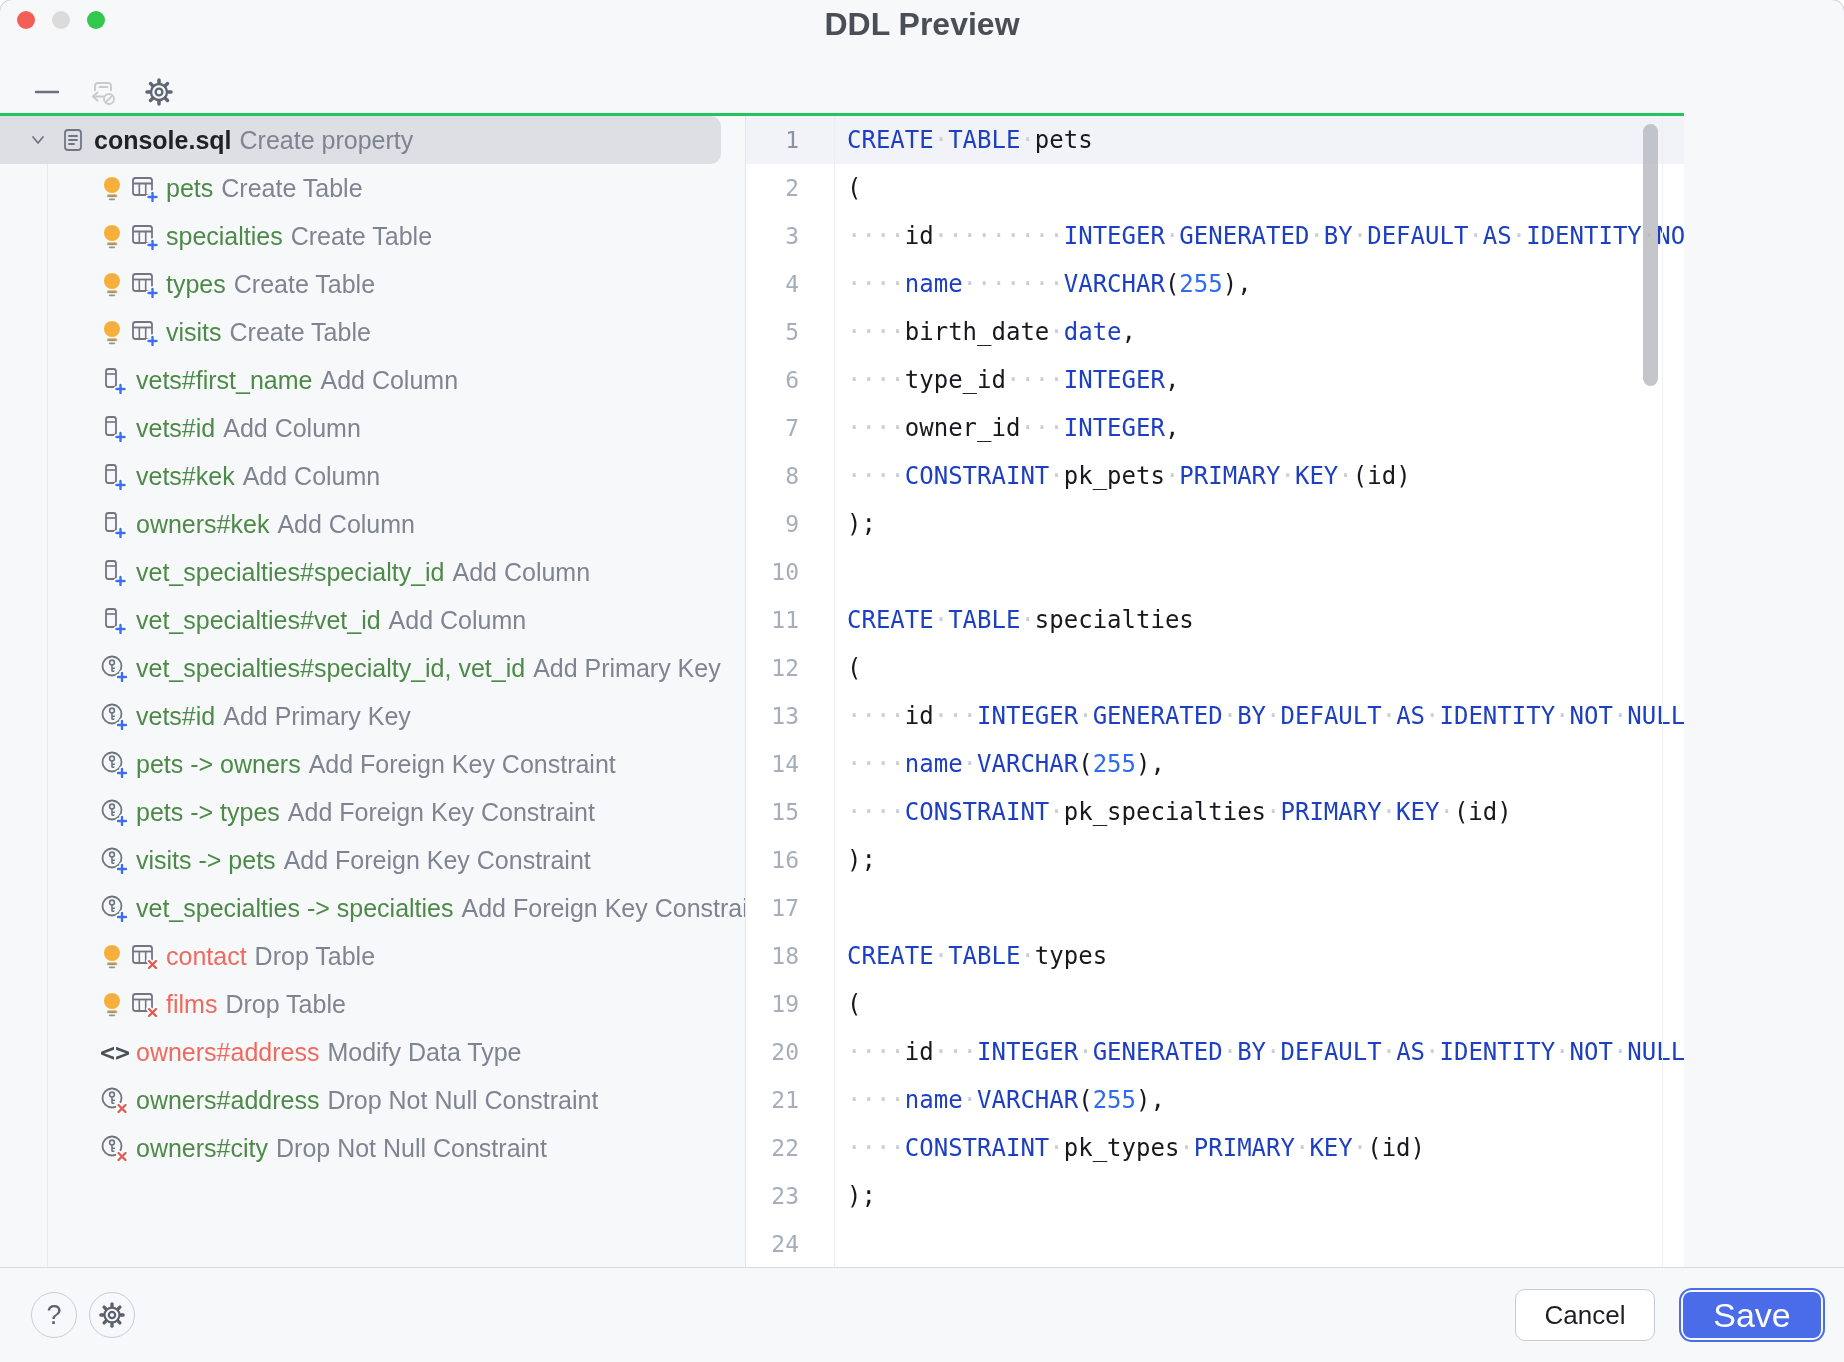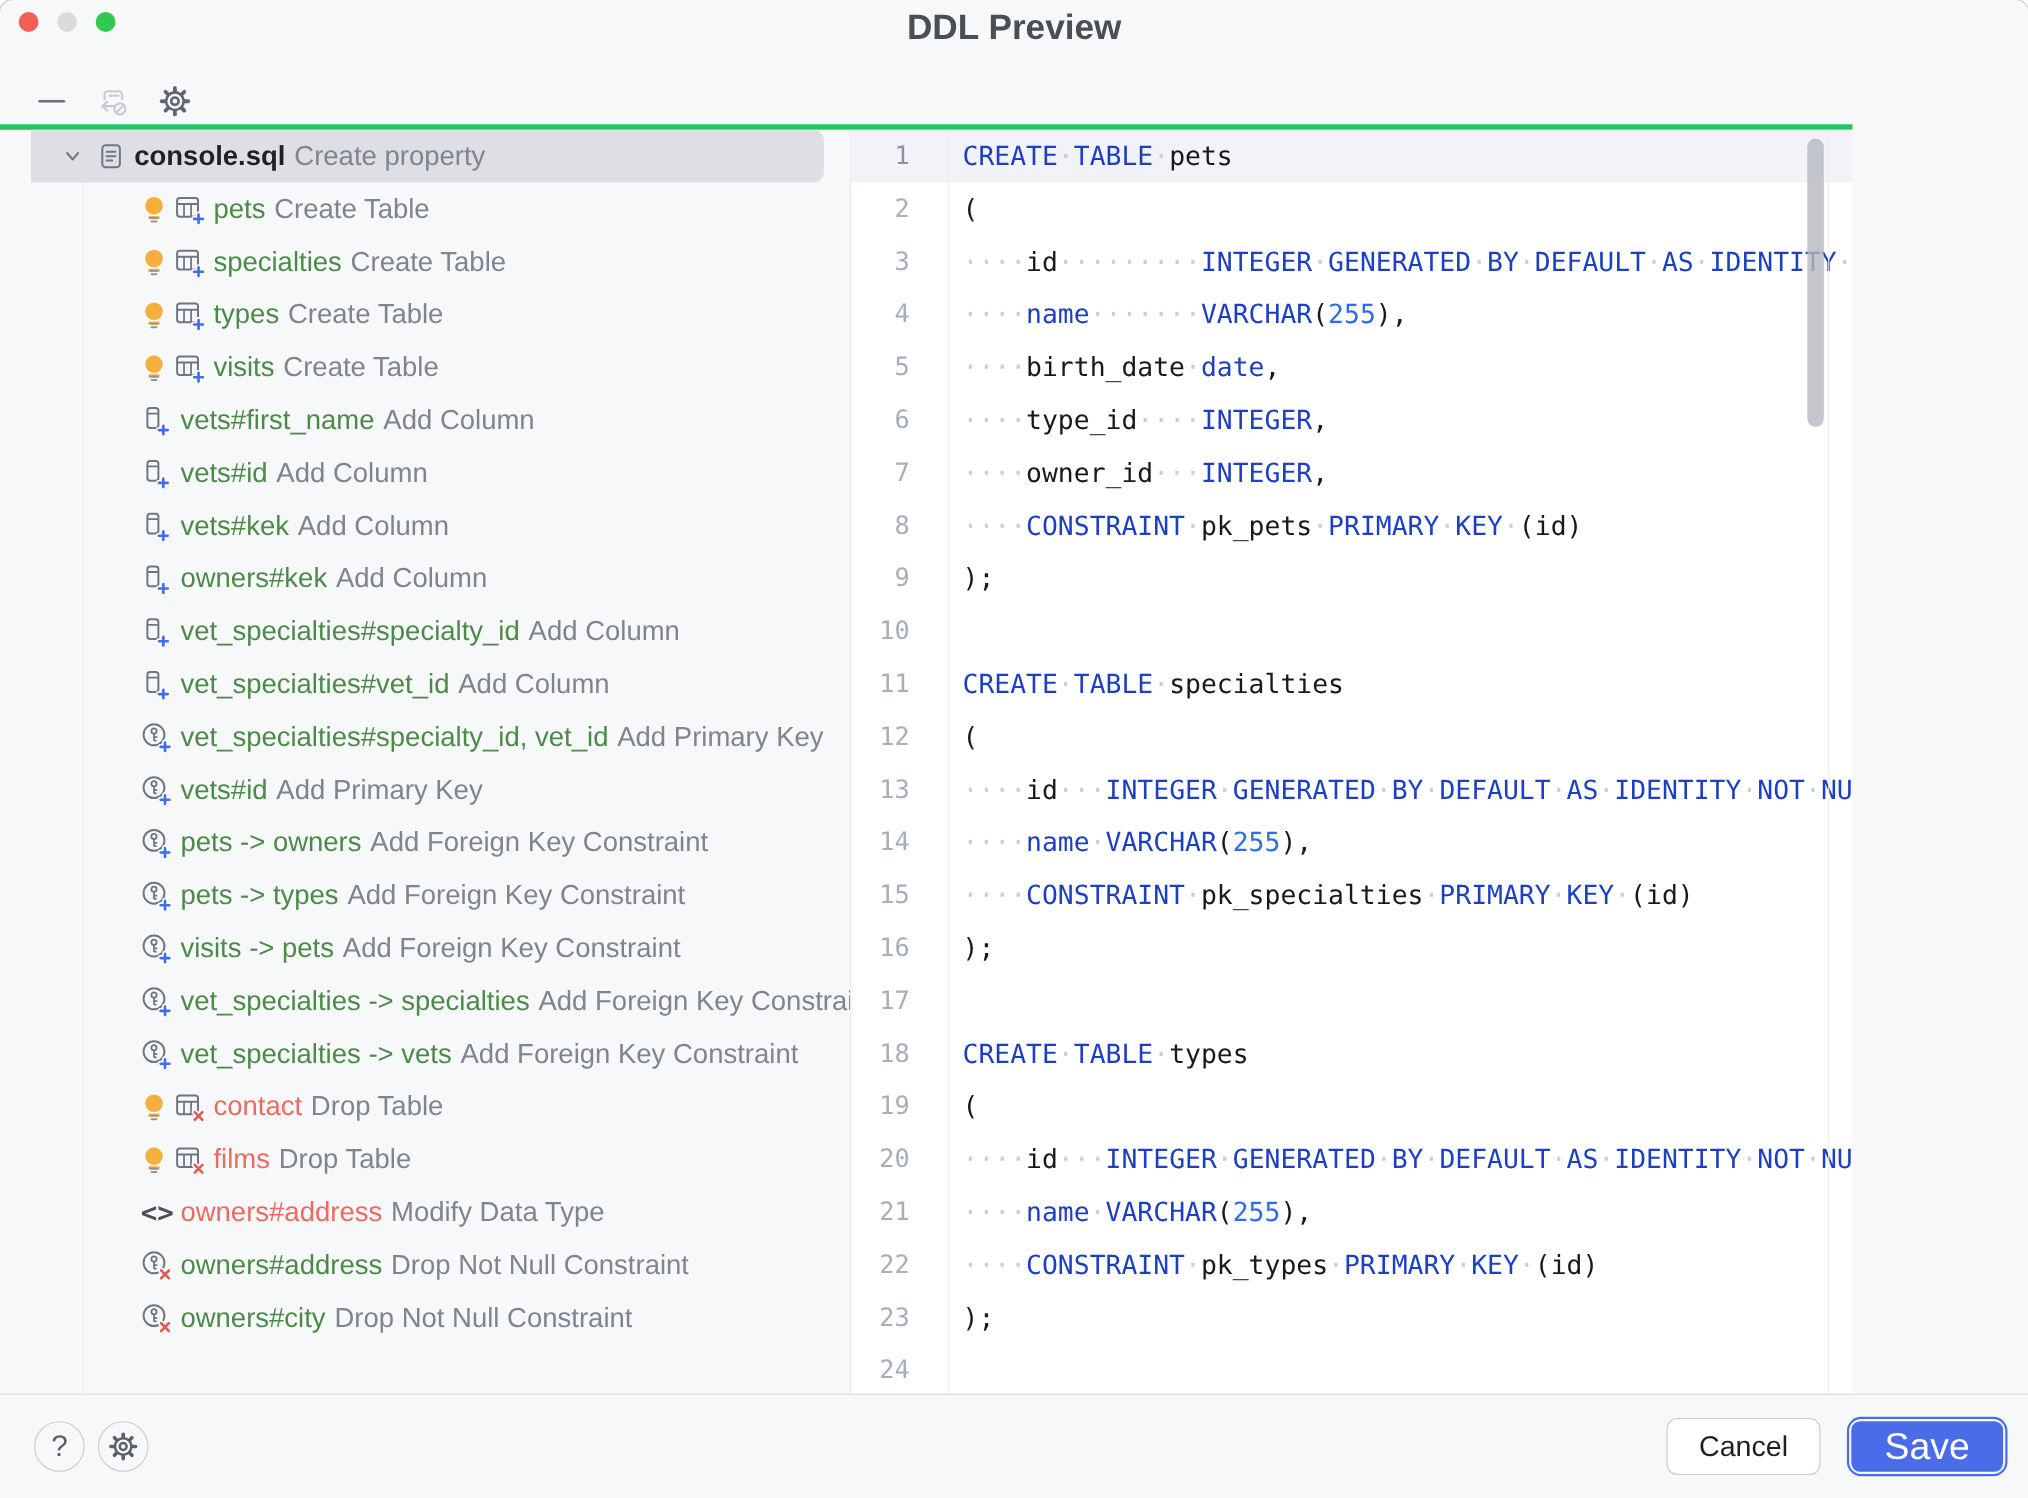--- a/index.html
+++ b/index.html
@@ -18,21 +18,21 @@
   .titlebar{position:absolute;top:0;left:0;right:0;height:60px;}
   .traffic{position:absolute;top:11px;left:17px;display:flex;gap:17px;}
   .traffic span{width:18px;height:18px;border-radius:50%;display:block;}
   .win-title{position:absolute;top:6px;left:0;right:0;text-align:center;
     font-size:32px;font-weight:bold;color:#4A4F57;}
   
   .toolbar{position:absolute;top:72px;left:30px;height:40px;display:flex;align-items:center;gap:22px;}
   .tbtn{width:34px;height:34px;display:flex;align-items:center;justify-content:center;}
   
   .main{position:absolute;top:113px;left:0;width:1684px;height:1154px;
-    border-top:5px solid #22c55e;display:flex;padding-left:28px;}
+    border-top:3px solid #22c55e;display:flex;}
   .tree-panel{position:relative;width:746px;height:100%;border-right:1px solid #E4E6EA;
     overflow:hidden;background:#F7F8FA;}
   .indent-guide{position:absolute;left:47px;top:48px;bottom:0;width:1px;background:#E7E9EC;}
   .tree-row{position:relative;height:48px;display:flex;align-items:center;white-space:nowrap;
     overflow:hidden;font-size:25px;color:#2A2C31;}
   .tree-row.selected{background:var(--sel);width:721px;border-radius:0 10px 10px 0;}
   .tr-chevron{margin-left:28px;width:20px;display:flex;align-items:center;}
   .tr-fileicon{margin-left:12px;display:flex;align-items:center;}
   .tr-iconcol{margin-left:100px;display:flex;align-items:center;gap:6px;}
   .tr-text{margin-left:8px;overflow:hidden;white-space:nowrap;}
@@ -400,34 +400,20 @@
                 <path d="M22,19 v8 M18,23 h8" stroke="#FFFFFF" stroke-width="5.5" stroke-linecap="round" fill="none"></path>
           <path d="M22,19 v8 M18,23 h8" stroke="#3D6DF2" stroke-width="2.4" stroke-linecap="round" fill="none"></path>
               </svg>
             </span>
           </span>
           <span class="tr-text"><span class="nm-green">vet_specialties -&gt; specialties</span><span class="tr-action">Add Foreign Key Constraint</span></span>
         </div>
         <div class="tree-row">
           <span class="tr-iconcol">
             <span style="display: inline-flex; align-items: center;">
-              <svg width="28" height="28" viewBox="0 0 28 28">
-                <circle cx="12" cy="12" r="9.5" fill="none" stroke="#6F7683" stroke-width="1.8"></circle>
-          <circle cx="12" cy="8.5" r="2.4" fill="none" stroke="#6F7683" stroke-width="1.6"></circle>
-          <path d="M12,11 v6.5 M12,14.2 h3 M12,17.2 h2.4" stroke="#6F7683" stroke-width="1.6" fill="none"></path>
-                <path d="M22,19 v8 M18,23 h8" stroke="#FFFFFF" stroke-width="5.5" stroke-linecap="round" fill="none"></path>
-          <path d="M22,19 v8 M18,23 h8" stroke="#3D6DF2" stroke-width="2.4" stroke-linecap="round" fill="none"></path>
-              </svg>
-            </span>
-          </span>
-          <span class="tr-text"><span class="nm-green">vet_specialties -&gt; vets</span><span class="tr-action">Add Foreign Key Constraint</span></span>
-        </div>
-        <div class="tree-row">
-          <span class="tr-iconcol">
-            <span style="display: inline-flex; align-items: center;">
               <svg width="24" height="27" viewBox="0 0 24 27">
                 <circle cx="12" cy="10" r="8" fill="#F6AF3C"></circle>
                 <path d="M8.2,20.8 h7.6" stroke="#F6AF3C" stroke-width="3" stroke-linecap="round"></path>
                 <path d="M8.8,21.2 h6.4" stroke="#8F96A3" stroke-width="1.8" stroke-linecap="round"></path>
                 <path d="M9.8,24.4 h4.4" stroke="#8F96A3" stroke-width="1.8" stroke-linecap="round"></path>
               </svg>
             </span>
             <span style="display: inline-flex; align-items: center;">
               <svg width="28" height="28" viewBox="0 0 28 28">
                 <rect x="3" y="4" width="19" height="17" rx="2.5" fill="none" stroke="#6F7683" stroke-width="1.8"></rect>

